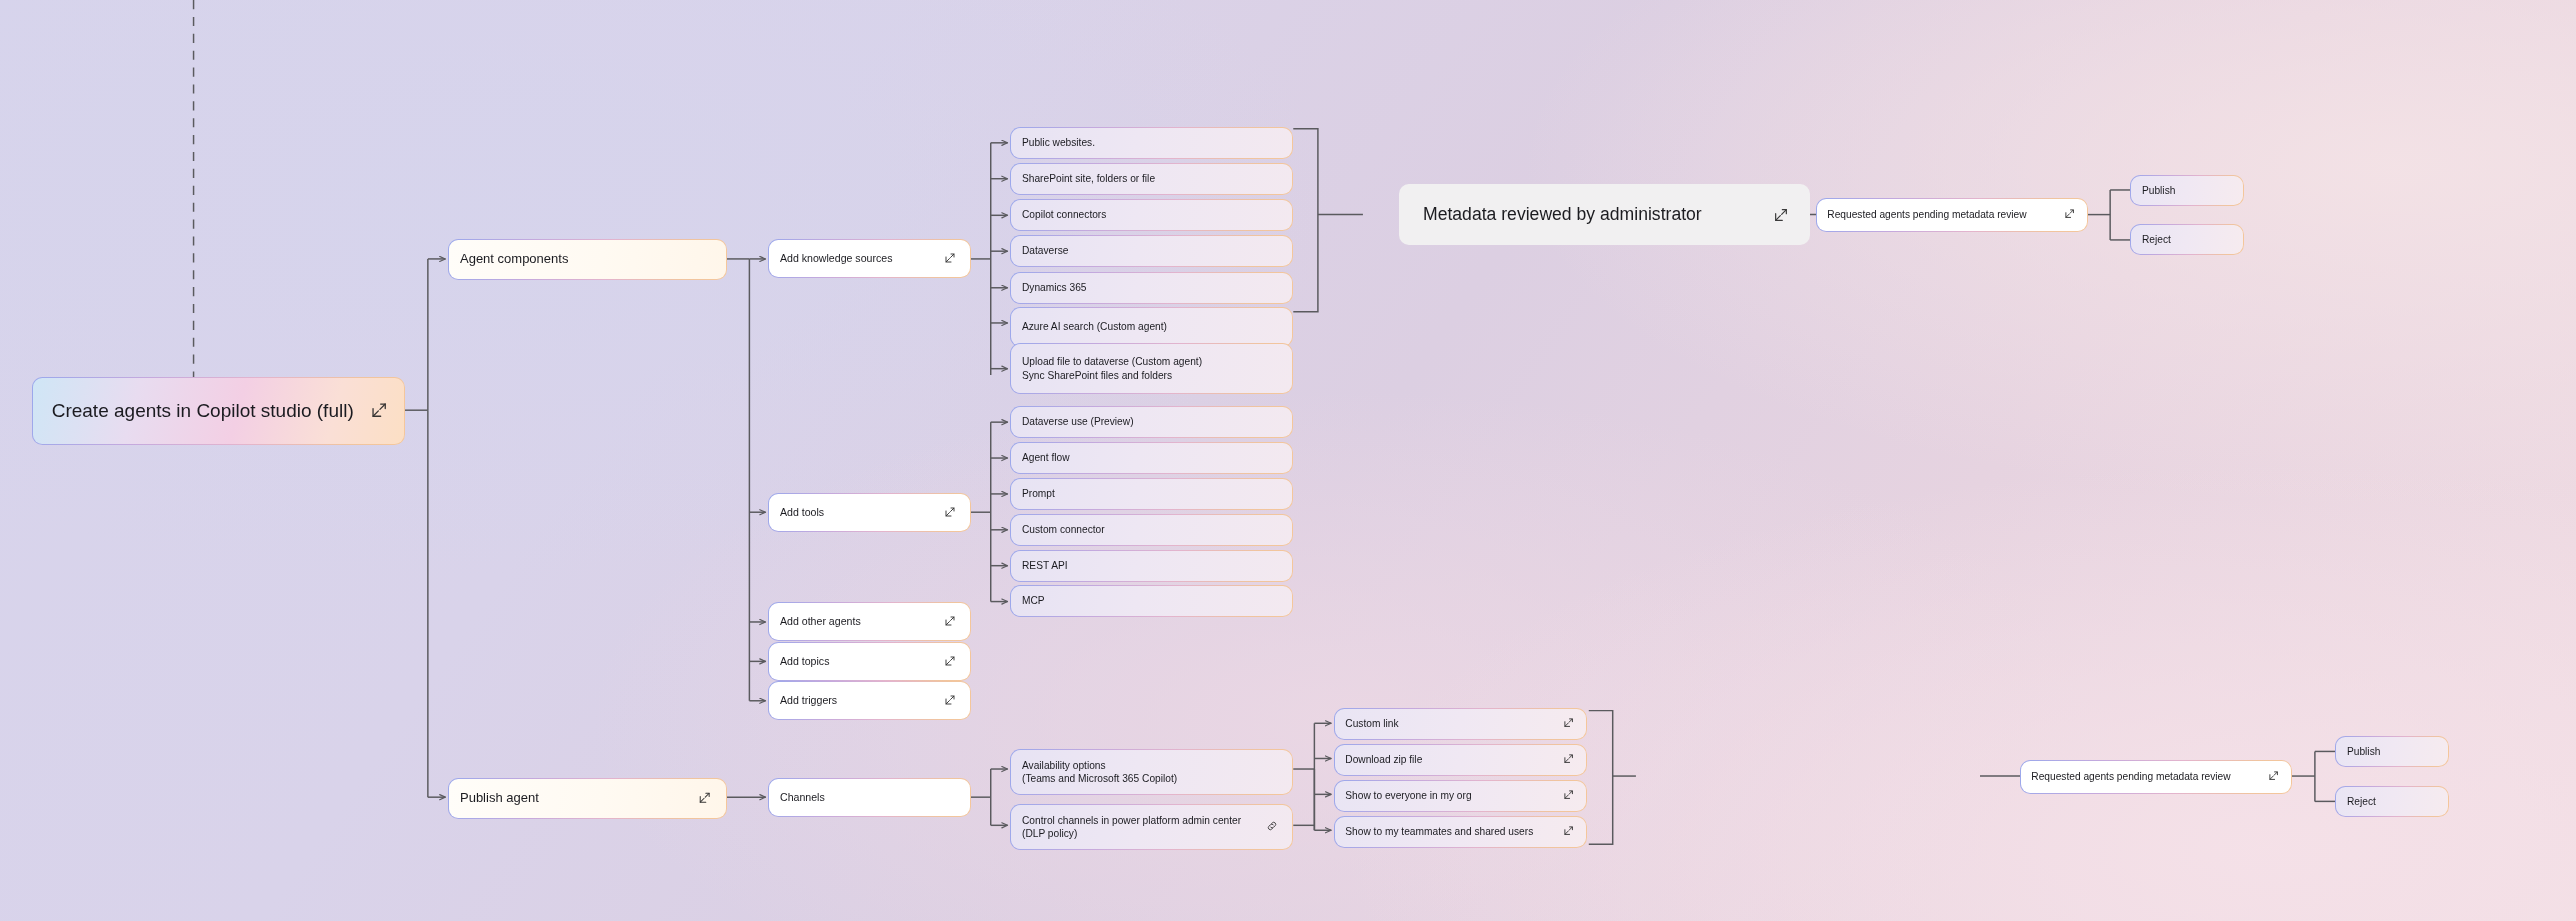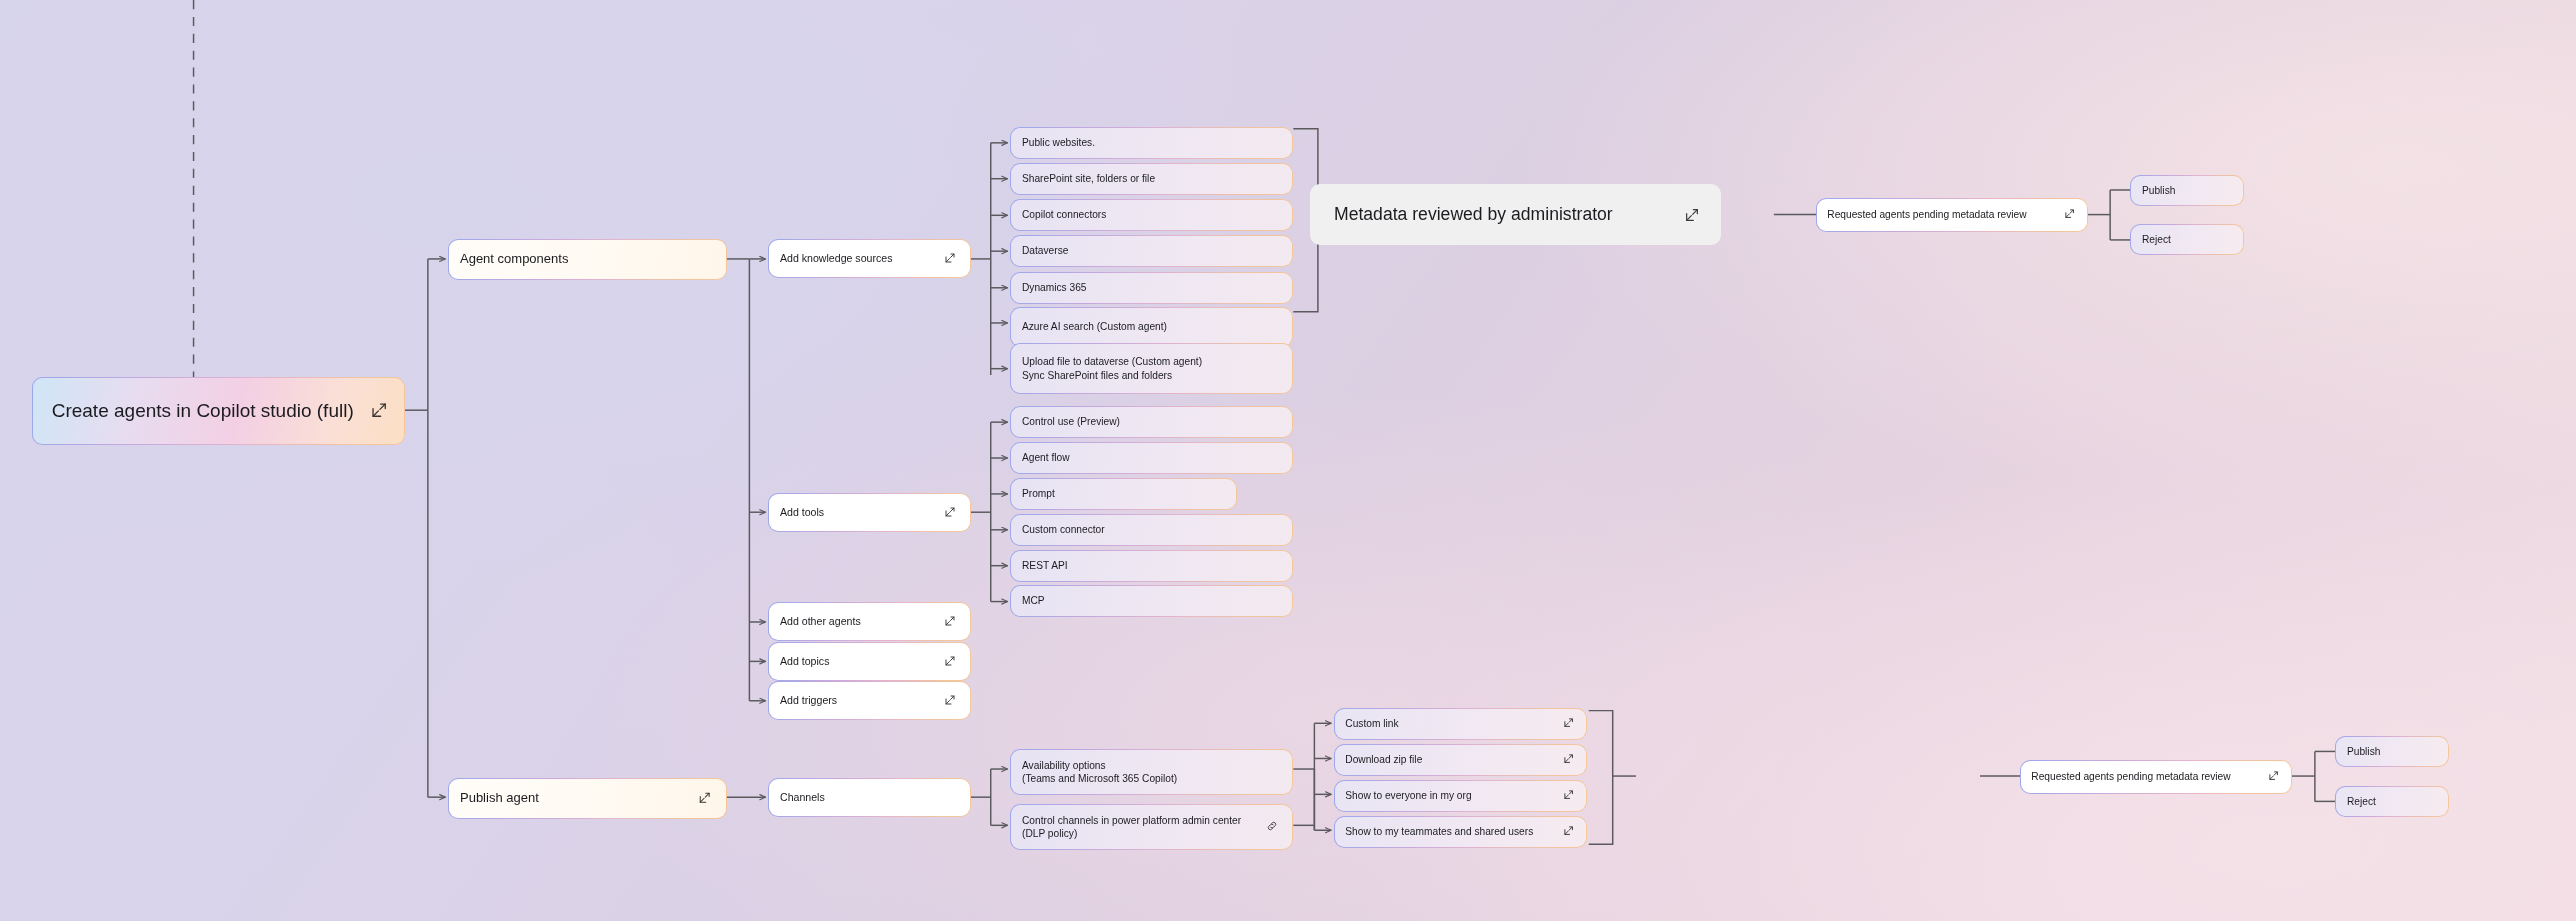--- a/index.html
+++ b/index.html
@@ -283,50 +283,50 @@
     </div>
   <div class="gborder" style="left:1010px;top:343px;width:283px;height:51px;">
     <div class="inner fill-lav">
         <span class="lbl f14">Upload file to dataverse (Custom agent)
 Sync SharePoint files and folders</span>
       </div>
     </div>
 
   <div class="gborder" style="left:1010px;top:406px;width:283px;height:32px;">
     <div class="inner fill-lav">
-        <span class="lbl f14">Control use (Preview)</span>
+        <span class="lbl f14">Dataverse use (Preview)</span>
       </div>
     </div>
   <div class="gborder" style="left:1010px;top:442px;width:283px;height:32px;">
     <div class="inner fill-lav">
         <span class="lbl f14">Agent flow</span>
       </div>
     </div>
-  <div class="gborder" style="left:1010px;top:478px;width:227px;height:32px;">
+  <div class="gborder" style="left:1010px;top:478px;width:283px;height:32px;">
     <div class="inner fill-lav">
         <span class="lbl f14">Prompt</span>
       </div>
     </div>
   <div class="gborder" style="left:1010px;top:514px;width:283px;height:32px;">
     <div class="inner fill-lav">
         <span class="lbl f14">Custom connector</span>
       </div>
     </div>
   <div class="gborder" style="left:1010px;top:550px;width:283px;height:32px;">
     <div class="inner fill-lav">
         <span class="lbl f14">REST API</span>
       </div>
     </div>
   <div class="gborder" style="left:1010px;top:585px;width:283px;height:32px;">
     <div class="inner fill-lav">
         <span class="lbl f14">MCP</span>
       </div>
     </div>
 
-  <div class="node fill-grey" style="left:1310px;top:184px;width:411px;height:61px;padding:0 21px 0 24px;">
+  <div class="node fill-grey" style="left:1399px;top:184px;width:411px;height:61px;padding:0 21px 0 24px;">
     <span class="lbl f24">Metadata reviewed by administrator</span>
     <span class="ic">
       <svg width="16" height="16" viewBox="0 0 24 24" fill="none" stroke="#222" stroke-width="1.8" stroke-linecap="round" stroke-linejoin="round">
         <path d="M4 10v10h10"></path>
           <path d="M4 20l7-7"></path>
           <path d="M14 4h6v6"></path>
           <path d="M20 4l-7 7"></path>
       </svg>
     </span>
   </div>

